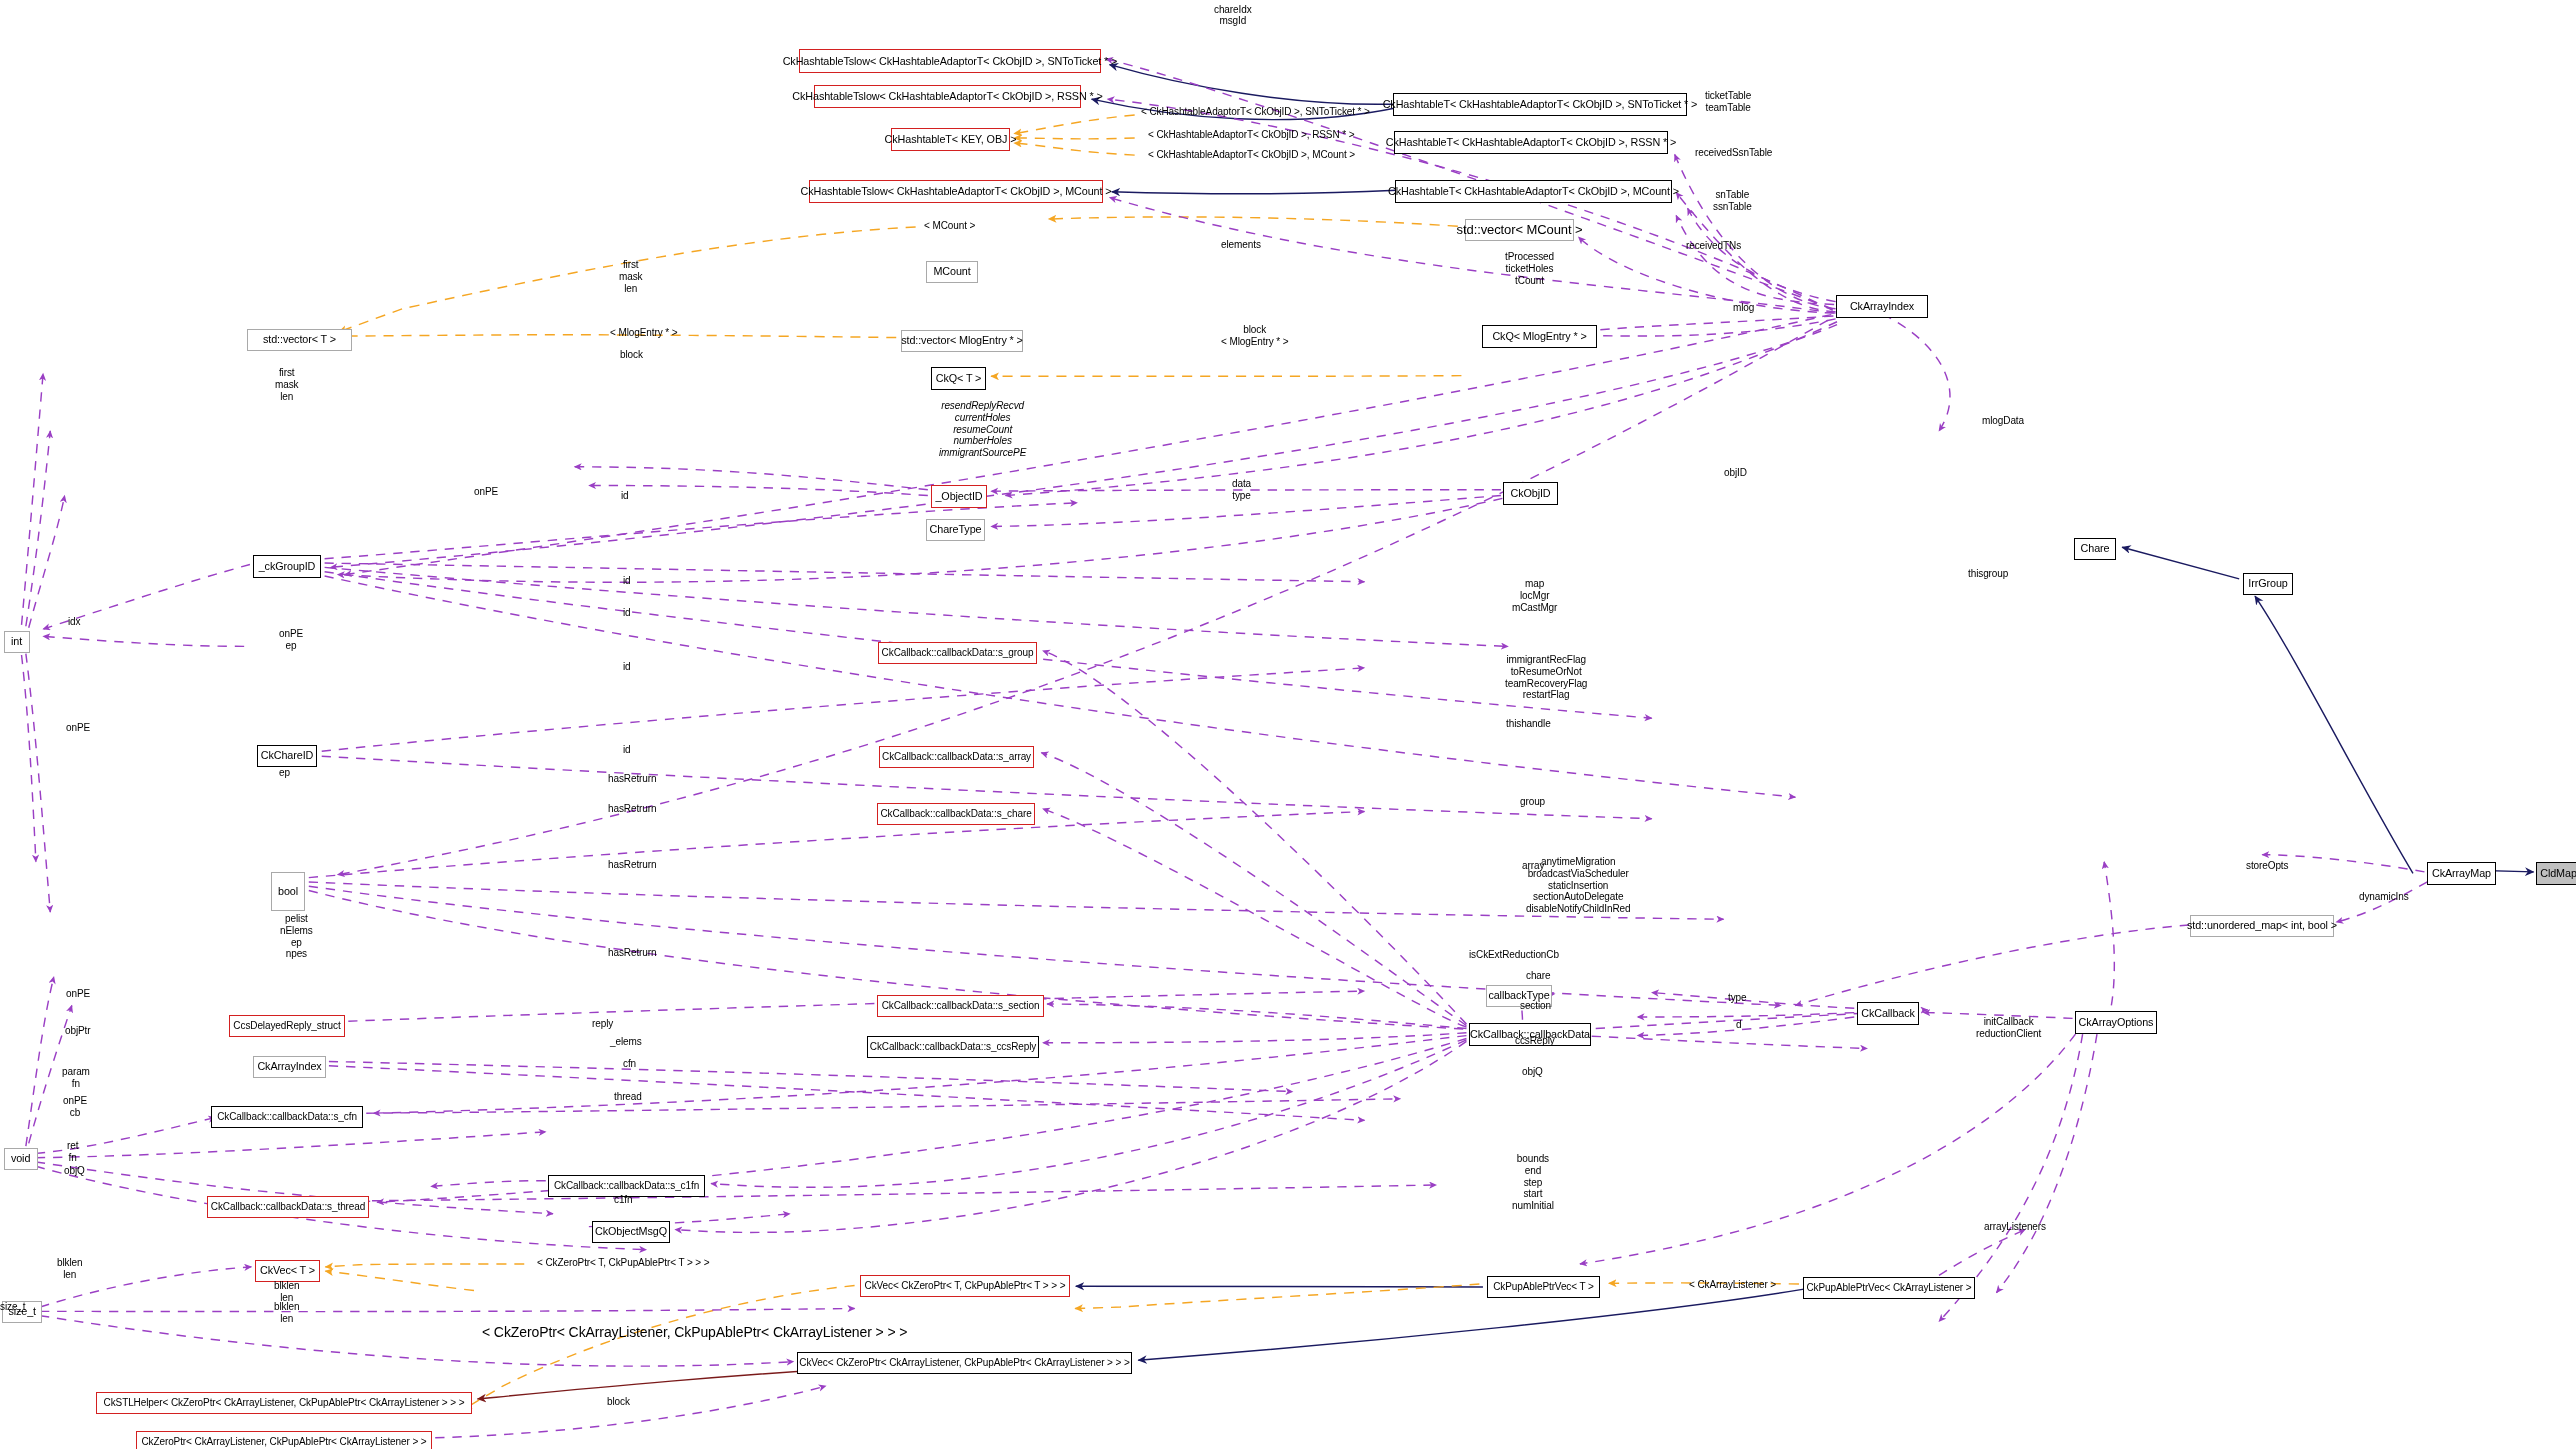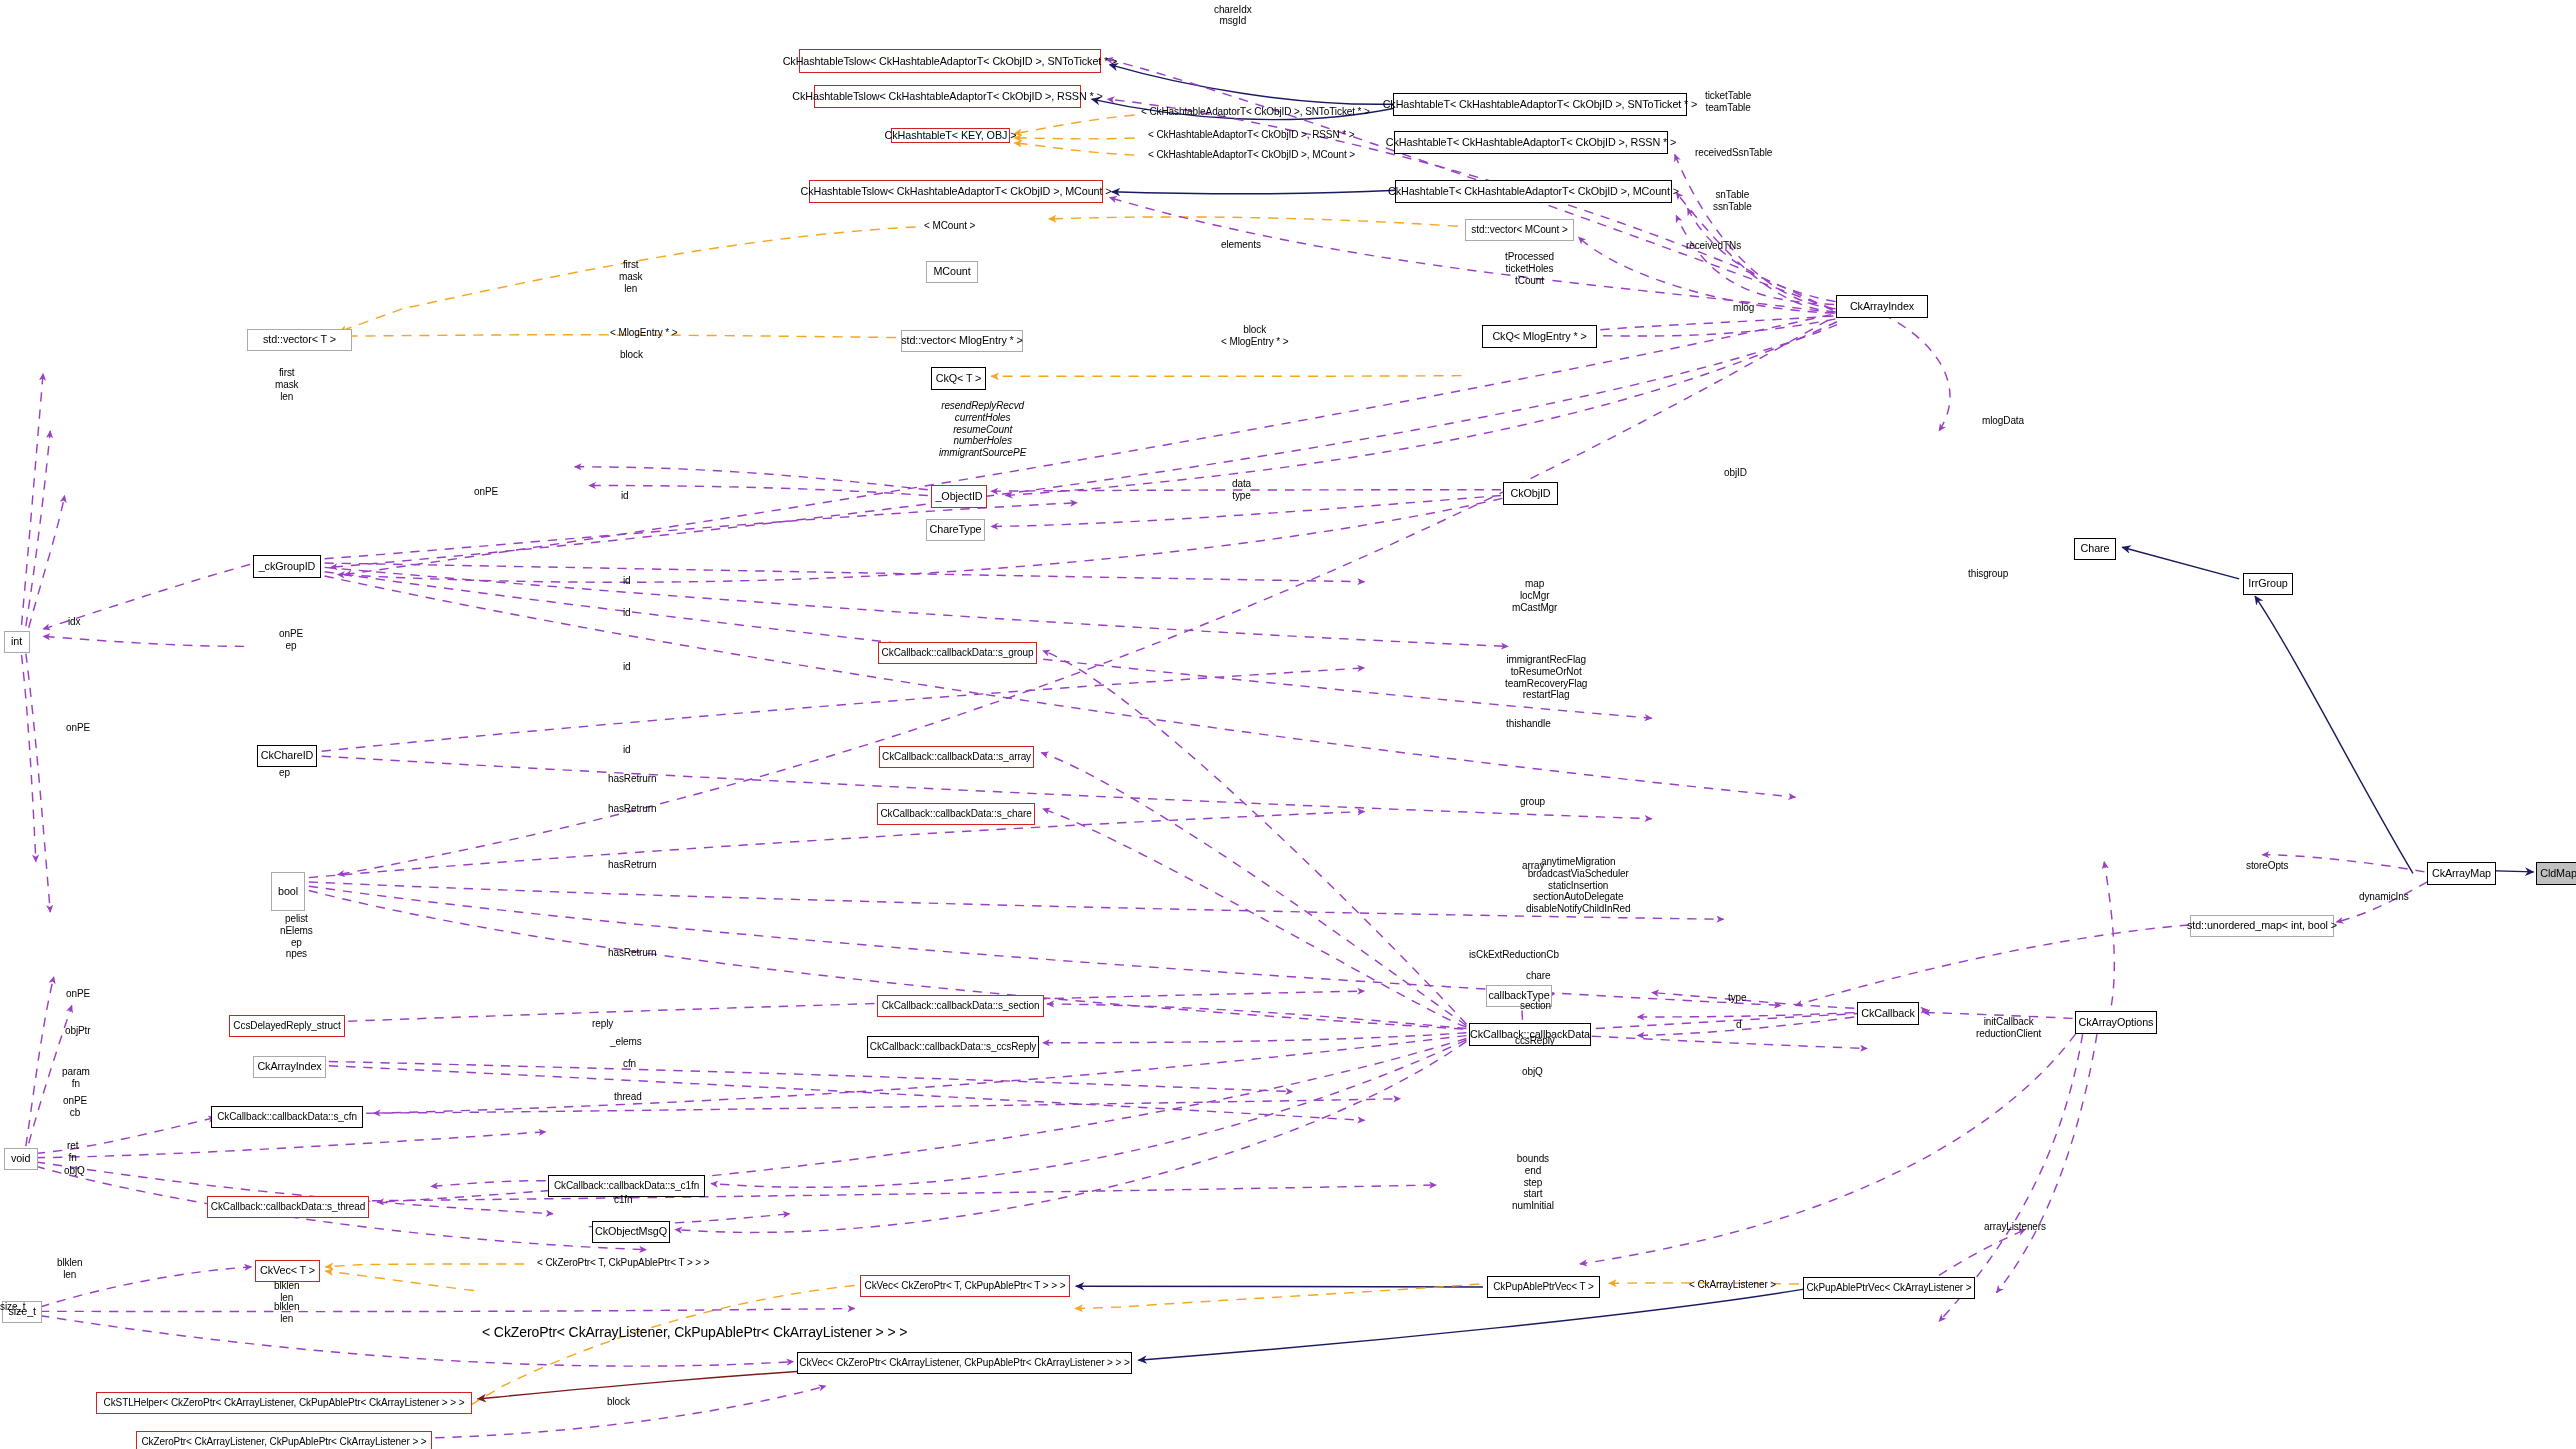--- a/index.html
+++ b/index.html
@@ -193,33 +193,33 @@
   <div id="nodes">
       <div class="node n-red" style="left: 799px; top: 49px; width: 302px; height: 24.4px; font-size: 10.8px;">
         <span>CkHashtableTslow&lt; CkHashtableAdaptorT&lt; CkObjID &gt;, SNToTicket * &gt;</span>
       </div>
       <div class="node n-red" style="left: 814px; top: 85px; width: 267px; height: 23px; font-size: 10.8px;">
         <span>CkHashtableTslow&lt; CkHashtableAdaptorT&lt; CkObjID &gt;, RSSN * &gt;</span>
       </div>
       <div class="node n-black" style="left: 1393px; top: 93px; width: 294px; height: 23px; font-size: 10.8px;">
         <span>CkHashtableT&lt; CkHashtableAdaptorT&lt; CkObjID &gt;, SNToTicket * &gt;</span>
       </div>
-      <div class="node n-red" style="left: 891px; top: 128px; width: 119px; height: 15px; font-size: 10.8px;">
+      <div class="node n-red" style="left: 891px; top: 128px; width: 119px; height: 23px; font-size: 10.8px;">
         <span>CkHashtableT&lt; KEY, OBJ &gt;</span>
       </div>
       <div class="node n-black" style="left: 1394px; top: 131px; width: 274px; height: 23px; font-size: 10.8px;">
         <span>CkHashtableT&lt; CkHashtableAdaptorT&lt; CkObjID &gt;, RSSN * &gt;</span>
       </div>
       <div class="node n-red" style="left: 809px; top: 180px; width: 294px; height: 23px; font-size: 10.8px;">
         <span>CkHashtableTslow&lt; CkHashtableAdaptorT&lt; CkObjID &gt;, MCount &gt;</span>
       </div>
       <div class="node n-black" style="left: 1395px; top: 180px; width: 277px; height: 23px; font-size: 10.8px;">
         <span>CkHashtableT&lt; CkHashtableAdaptorT&lt; CkObjID &gt;, MCount &gt;</span>
       </div>
-      <div class="node n-gray" style="left: 1465px; top: 219px; width: 109px; height: 21.5px; font-size: 10px;">
+      <div class="node n-gray" style="left: 1465px; top: 219px; width: 109px; height: 21.5px; font-size: 13px;">
         <span>std::vector&lt; MCount &gt;</span>
       </div>
       <div class="node n-gray" style="left: 926px; top: 261px; width: 52px; height: 21.5px; font-size: 10.8px;">
         <span>MCount</span>
       </div>
       <div class="node n-black" style="left: 1836px; top: 295px; width: 92px; height: 23px; font-size: 10.8px;">
         <span>CkArrayIndex</span>
       </div>
       <div class="node n-gray" style="left: 247px; top: 329px; width: 105px; height: 21.5px; font-size: 10.8px;">
         <span>std::vector&lt; T &gt;</span>

